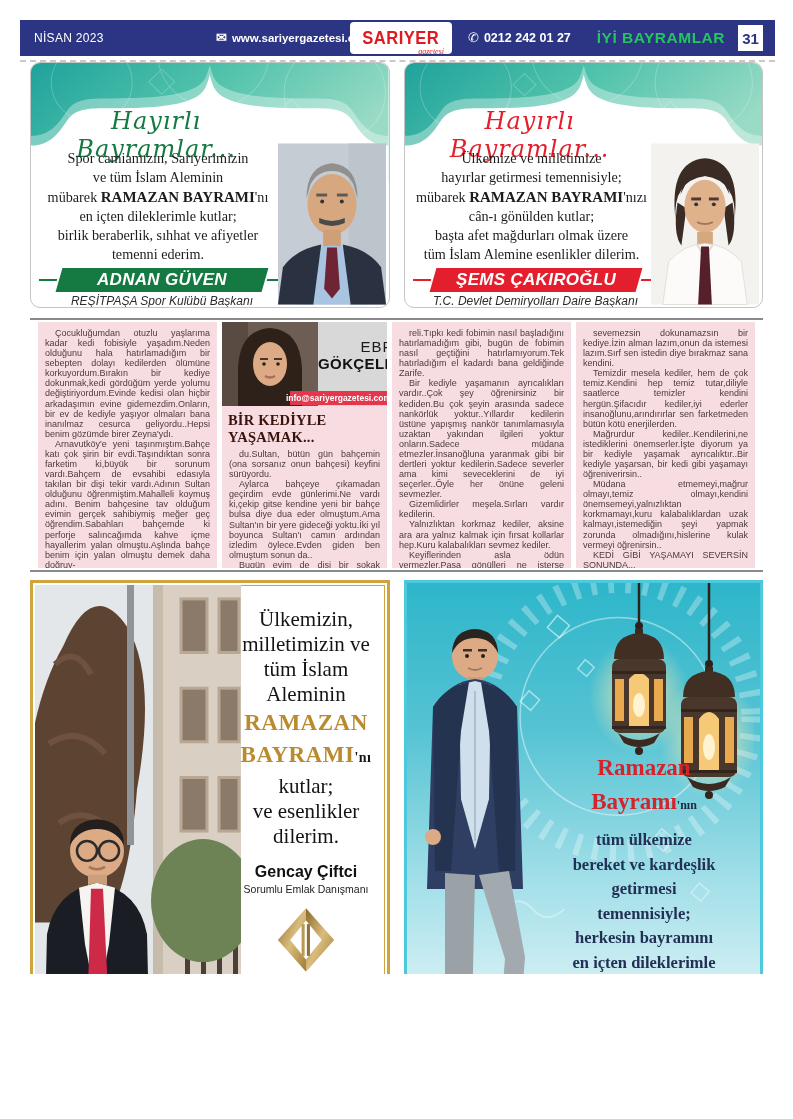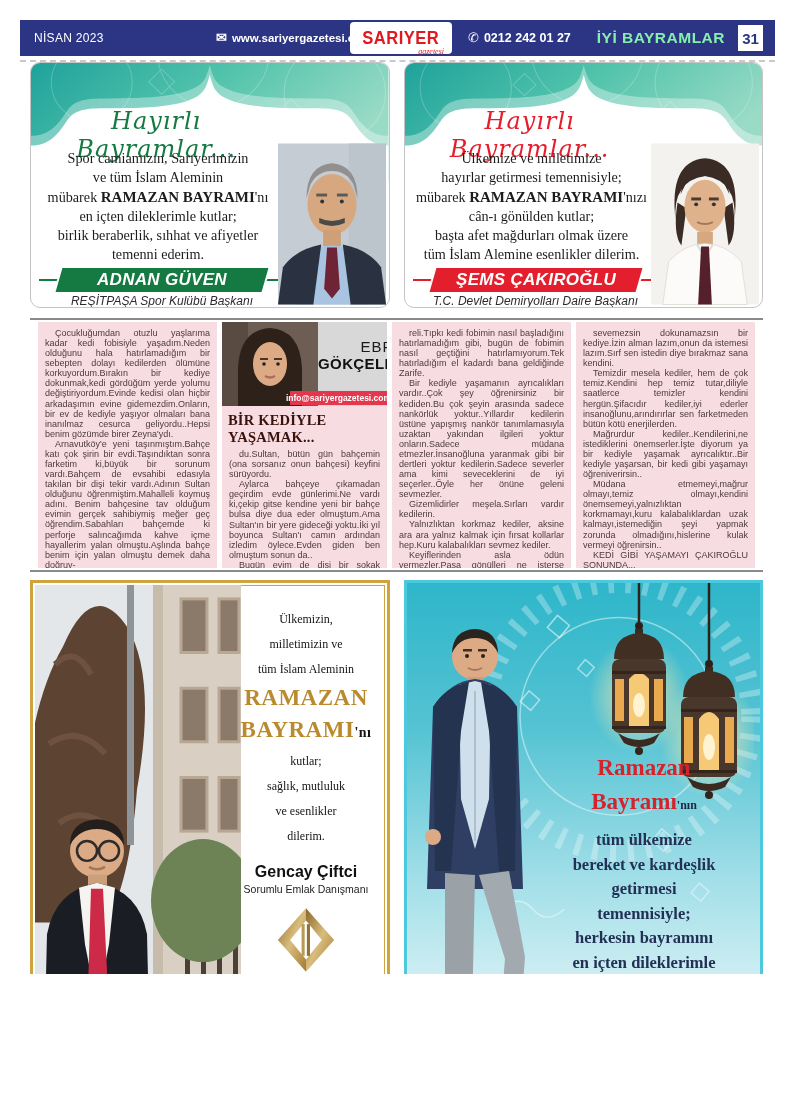--- a/index.html
+++ b/index.html
@@ -10,21 +10,21 @@
   .hdr-rule{position:absolute;left:20px;top:60px;width:755px;border-top:2px dashed #c9c9c9;}
   .h-date{position:absolute;left:14px;top:11px;color:#fff;font-size:12px;letter-spacing:.3px;}
   .h-web{position:absolute;left:196px;top:10px;color:#fff;font-size:11.5px;font-weight:bold;display:flex;align-items:center;gap:5px;}
   .env{font-size:13px;}
   .logo{position:absolute;left:330px;top:2px;width:102px;height:32px;background:#fff;border-radius:4px;
         display:flex;align-items:center;justify-content:center;}
   .logo-main{color:#e0181f;font-weight:900;font-size:18px;letter-spacing:.5px;transform:scaleX(.92);}
   .logo-sub{position:absolute;right:8px;bottom:-2px;color:#e0181f;font-size:8px;font-style:italic;font-family:"Liberation Serif",serif;}
   .h-phone{position:absolute;left:448px;top:10px;color:#fff;font-size:12.5px;font-weight:bold;display:flex;align-items:center;gap:5px;}
   .ph-ic{font-size:13px;font-weight:normal;}
-  .h-banner{position:absolute;right:50px;top:9px;color:#86efac;font-size:15.5px;font-weight:900;letter-spacing:.5px;}
+  .h-banner{position:absolute;right:50px;top:9px;color:#22c55e;font-size:15.5px;font-weight:900;letter-spacing:.5px;}
   .h-page{position:absolute;right:12px;top:5px;width:25px;height:26px;background:#fff;color:#2c3484;
           font-weight:900;font-size:15px;display:flex;align-items:center;justify-content:center;}
   
   .cards{position:absolute;left:30px;top:62px;width:733px;height:246px;display:flex;gap:14px;}
   .card{position:relative;flex:1;border:1px solid #c4c4c4;border-radius:10px;background:#fff;overflow:hidden;}
   .card svg.arch{position:absolute;left:0;top:0;width:100%;height:118px;}
   .script{position:absolute;left:0;top:44px;width:70%;text-align:center;font-family:"DejaVu Serif",serif;
           font-style:italic;font-weight:normal;font-size:24px;letter-spacing:1px;}
   .msg{position:absolute;left:6px;top:86px;width:242px;text-align:center;font-family:"Liberation Serif",serif;
        font-size:14.2px;line-height:1.34;color:#1c1c1c;}
@@ -52,21 +52,21 @@
              font-size:8.5px;font-weight:bold;display:flex;align-items:center;justify-content:center;}
   .atitle{font-family:"Liberation Serif",serif;font-weight:800;font-size:14.5px;color:#3a120e;
           padding:6px 5px 3px 6px;letter-spacing:.2px;}
   .col2 .ptxt{padding:0 7px;}
   
   .ad{position:absolute;top:580px;height:528px;box-sizing:border-box;}
   .ad-left{left:30px;width:360px;background:#fff;border:3px solid #cfa43e;
            box-shadow:inset 0 0 0 2px #ffffff, inset 0 0 0 3px #cfa43e;}
   .gphoto{position:absolute;left:2px;top:2px;width:206px;height:518px;}
   .ltext{position:absolute;right:6px;top:24px;width:150px;text-align:center;}
-  .ltext .ln{font-family:"Liberation Serif",serif;font-size:12px;line-height:25px;color:#141414;}
+  .ltext .ln{font-family:"Liberation Serif",serif;font-size:21px;line-height:25px;color:#141414;}
   .gold-line{font-family:"Liberation Serif",serif;font-weight:bold;font-size:23px;line-height:32px;color:#b98a2e;letter-spacing:.5px;}
   .gold-sfx{font-size:14px;color:#141414;font-weight:bold;}
   .gc-name{font-size:16px;font-weight:800;color:#111;margin-top:14px;}
   .gc-role{font-size:10.5px;color:#222;margin-top:2px;}
   .glogo{margin:8px auto 0;width:74px;height:74px;}
   .gbrand{font-size:19px;font-weight:800;color:#ab8a3e;letter-spacing:3px;margin-top:2px;}
   .gtag{font-size:6.8px;color:#a6a6a6;letter-spacing:1.2px;margin-top:2px;white-space:nowrap;}
   .gphone{font-size:16px;font-weight:700;color:#111;line-height:24px;margin-top:8px;}
   .gaddr{font-size:11px;color:#222;line-height:15px;margin-top:4px;}
   
@@ -275,21 +275,21 @@
         <p>Bir kediyle yaşamanın ayrıcalıkları vardır..Çok şey öğrenirsiniz bir kediden.Bu çok şeyin arasında sadece nankörlük yoktur..Yıllardır kedilerin üstüne yapışmış nankör tanımlamasıyla uzaktan yakından ilgileri yoktur onların.Sadece müdana etmezler.İnsanoğluna yaranmak gibi bir dertleri yoktur kedilerin.Sadece severler ama kimi seveceklerini de iyi seçerler..Öyle her önüne geleni sevmezler.</p>
         <p>Gizemlidirler meşela.Sırları vardır kedilerin.</p>
         <p>Yalnızlıktan korkmaz kediler, aksine ara ara yalnız kalmak için fırsat kollarlar hep.Kuru kalabalıkları sevmez kediler.</p>
         <p>Keyiflerinden asla ödün vermezler.Paşa gönülleri ne isterse o.İstediğin zaman</p>
       </div>
     <div class="col">
         <p>sevemezsin dokunamazsın bir kediye.İzin alman lazım,onun da istemesi lazım.Sırf sen istedin diye bırakmaz sana kendini.</p>
         <p>Temizdir mesela kediler, hem de çok temiz.Kendini hep temiz tutar,diliyle saatlerce temizler kendini hergün.Şifacıdır kediler,iyi ederler insanoğlunu,arındırırlar sen farketmeden bütün kötü enerjilerden.</p>
         <p>Mağrurdur kediler..Kendilerini,ne istediklerini önemserler.İşte diyorum ya bir kediyle yaşamak ayrıcalıktır..Bir kediyle yaşarsan, bir kedi gibi yaşamayı öğreniverirsin..</p>
         <p>Müdana etmemeyi,mağrur olmayı,temiz olmayı,kendini önemsemeyi,yalnızlıktan korkmamayı,kuru kalabalıklardan uzak kalmayı,istemediğin şeyi yapmak zorunda olmadığını,hislerine kulak vermeyi öğrenirsin..</p>
-        <p>KEDİ GİBİ YAŞAMAYI ÇAKIROĞLU SONUNDA...</p>
+        <p>KEDİ GİBİ YAŞAMAYI SEVERSİN SONUNDA...</p>
       </div>
   </div>
 
   <div class="ad ad-left">
     <div class="gphoto">
       <svg viewBox="0 0 206 522" width="206" height="518" preserveAspectRatio="none">
         <rect width="206" height="522" fill="#e3e7ea"></rect>
         <rect x="118" y="0" width="88" height="402" fill="#d9d0c3"></rect>
         <rect x="118" y="0" width="10" height="402" fill="#c7bcab"></rect>
         <g fill="#8b7a69" stroke="#b8a893" stroke-width="3">
@@ -326,21 +326,20 @@
     <div class="ltext">
       <div>
           <div class="ln">Ülkemizin,</div>
           <div class="ln">milletimizin ve</div>
           <div class="ln">tüm İslam Aleminin</div>
         </div>
       <div class="gold-line">RAMAZAN</div>
       <div class="gold-line"><span>BAYRAMI</span><span class="gold-sfx">'nı</span></div>
       <div>
           <div class="ln">kutlar;</div>
-          <div class="ln">sağlık, mutluluk</div>
           <div class="ln">ve esenlikler</div>
           <div class="ln">dilerim.</div>
         </div>
       <div class="gc-name">Gencay Çiftci</div>
       <div class="gc-role">Sorumlu Emlak Danışmanı</div>
       <div class="glogo">
         <svg viewBox="0 0 84 84" width="74" height="74">
           <defs>
               <linearGradient id="gold" x1="0" y1="0" x2="1" y2="1">
             <stop offset="0" stop-color="#8a682a"></stop>

